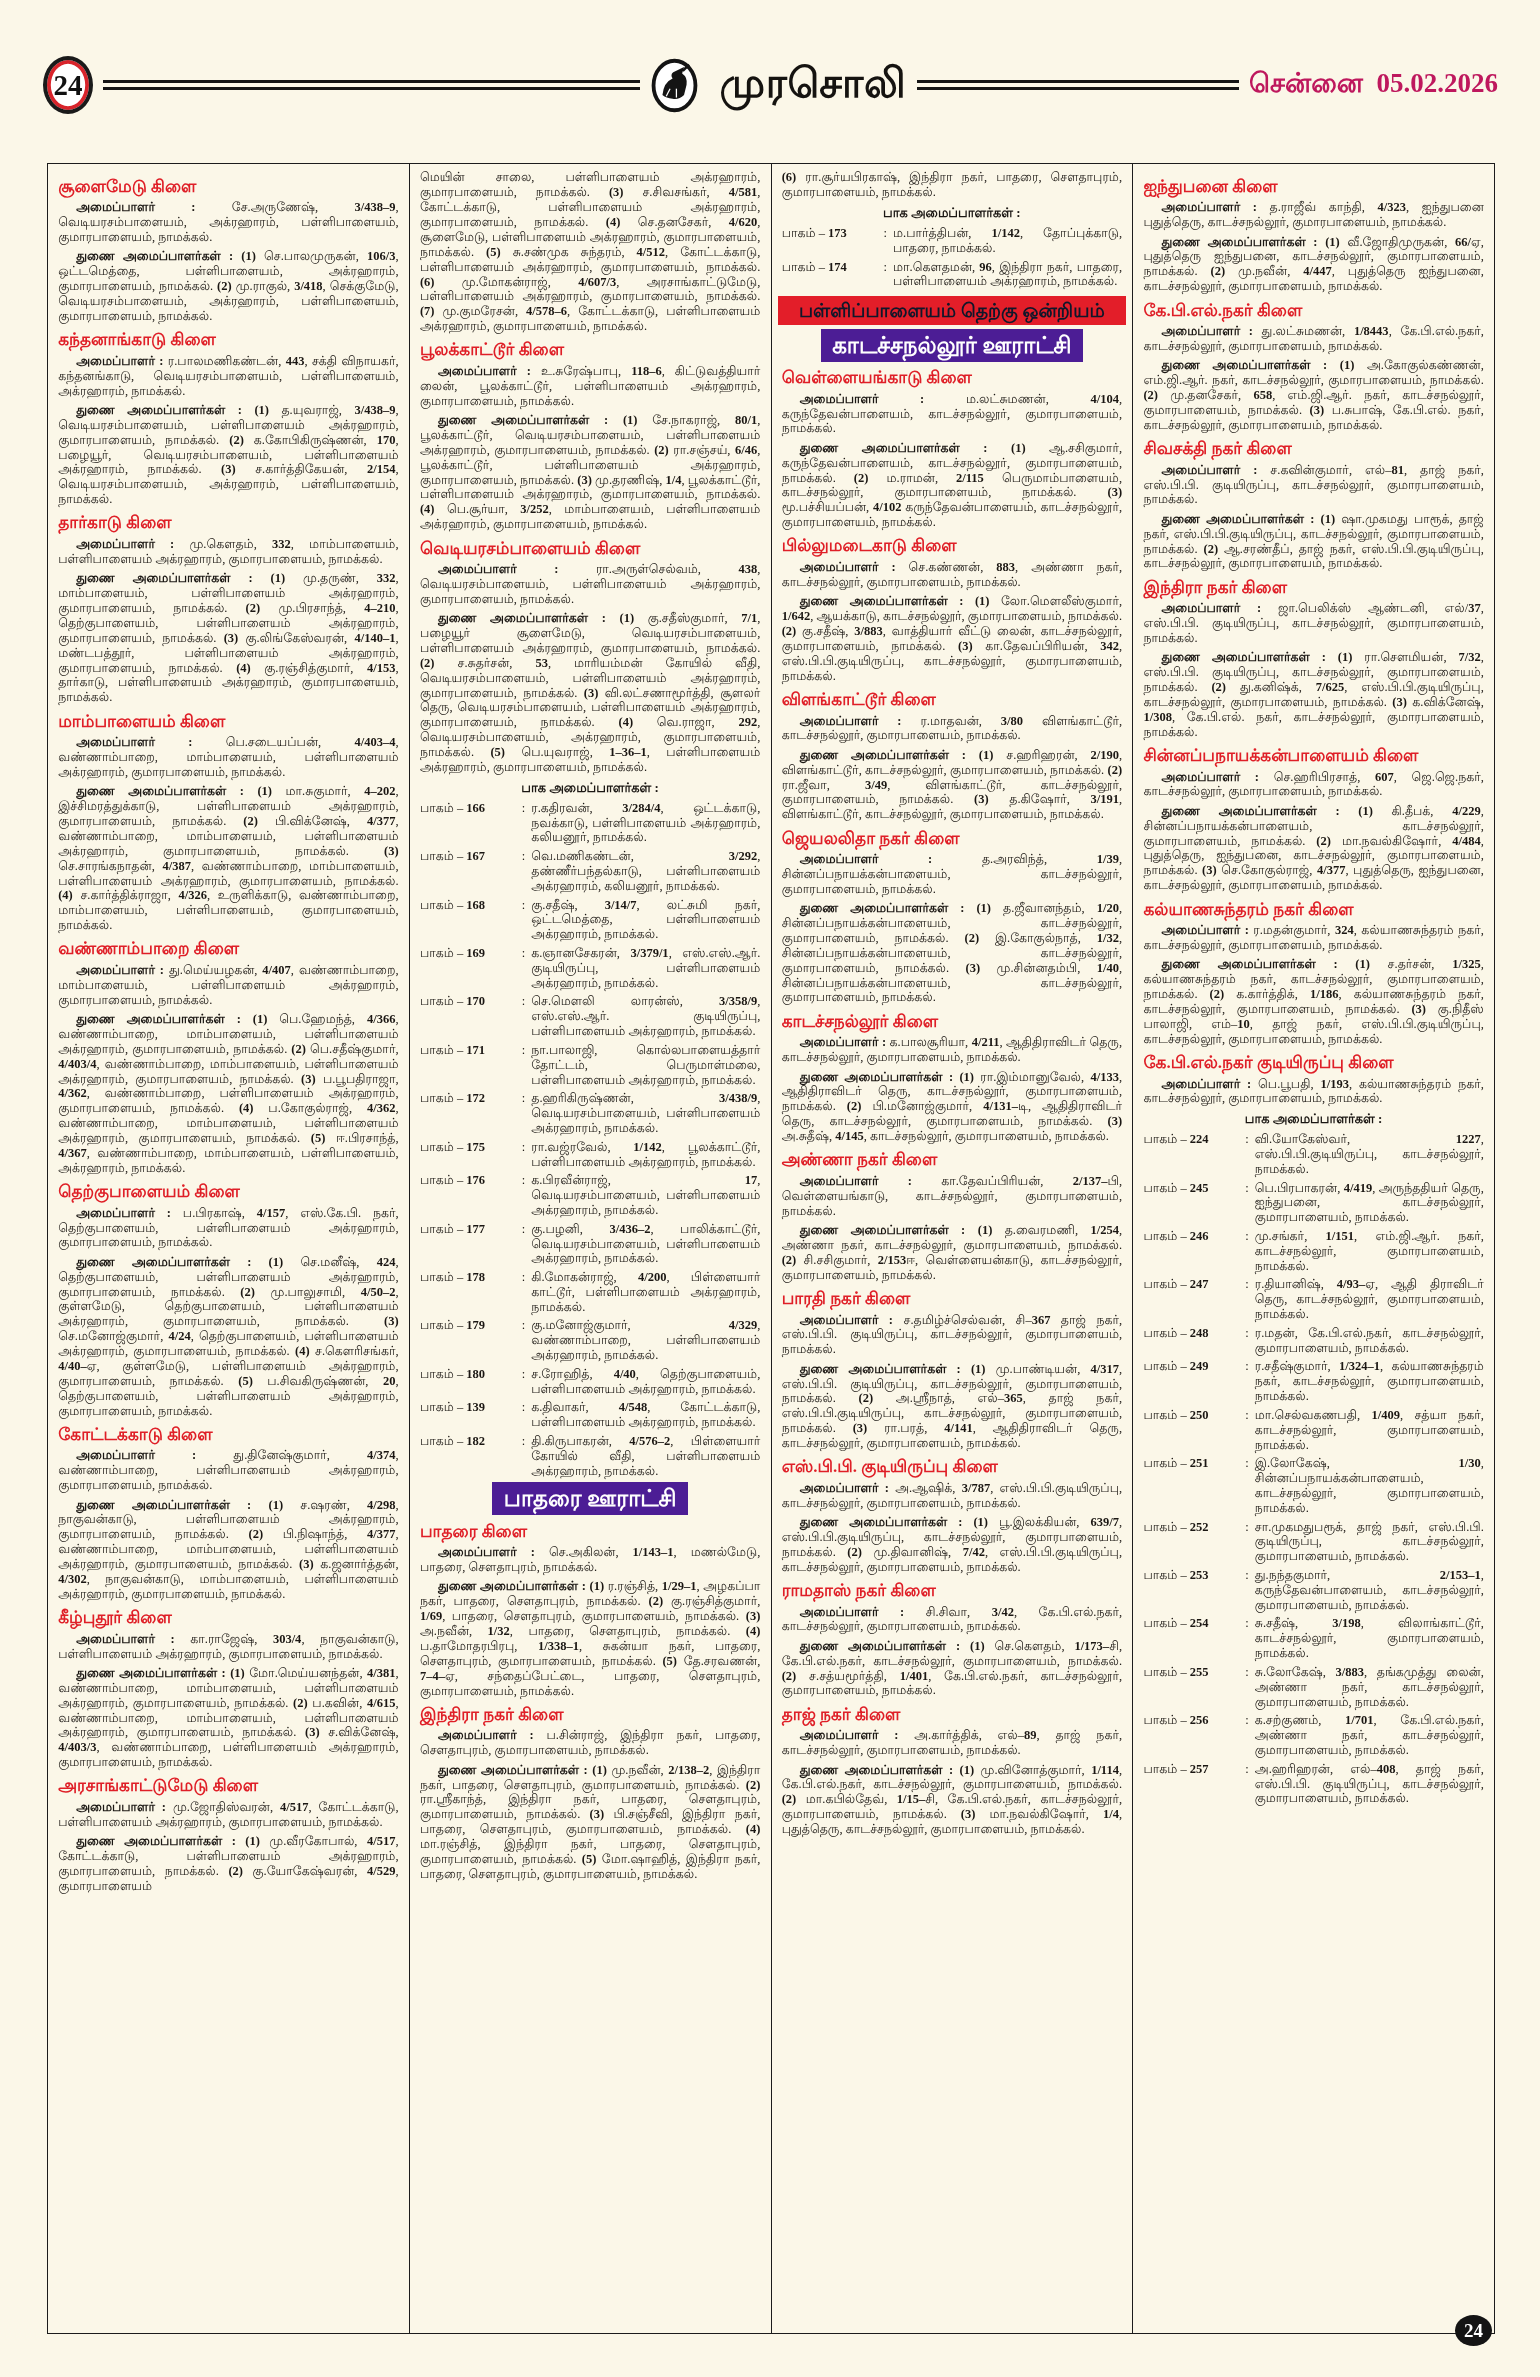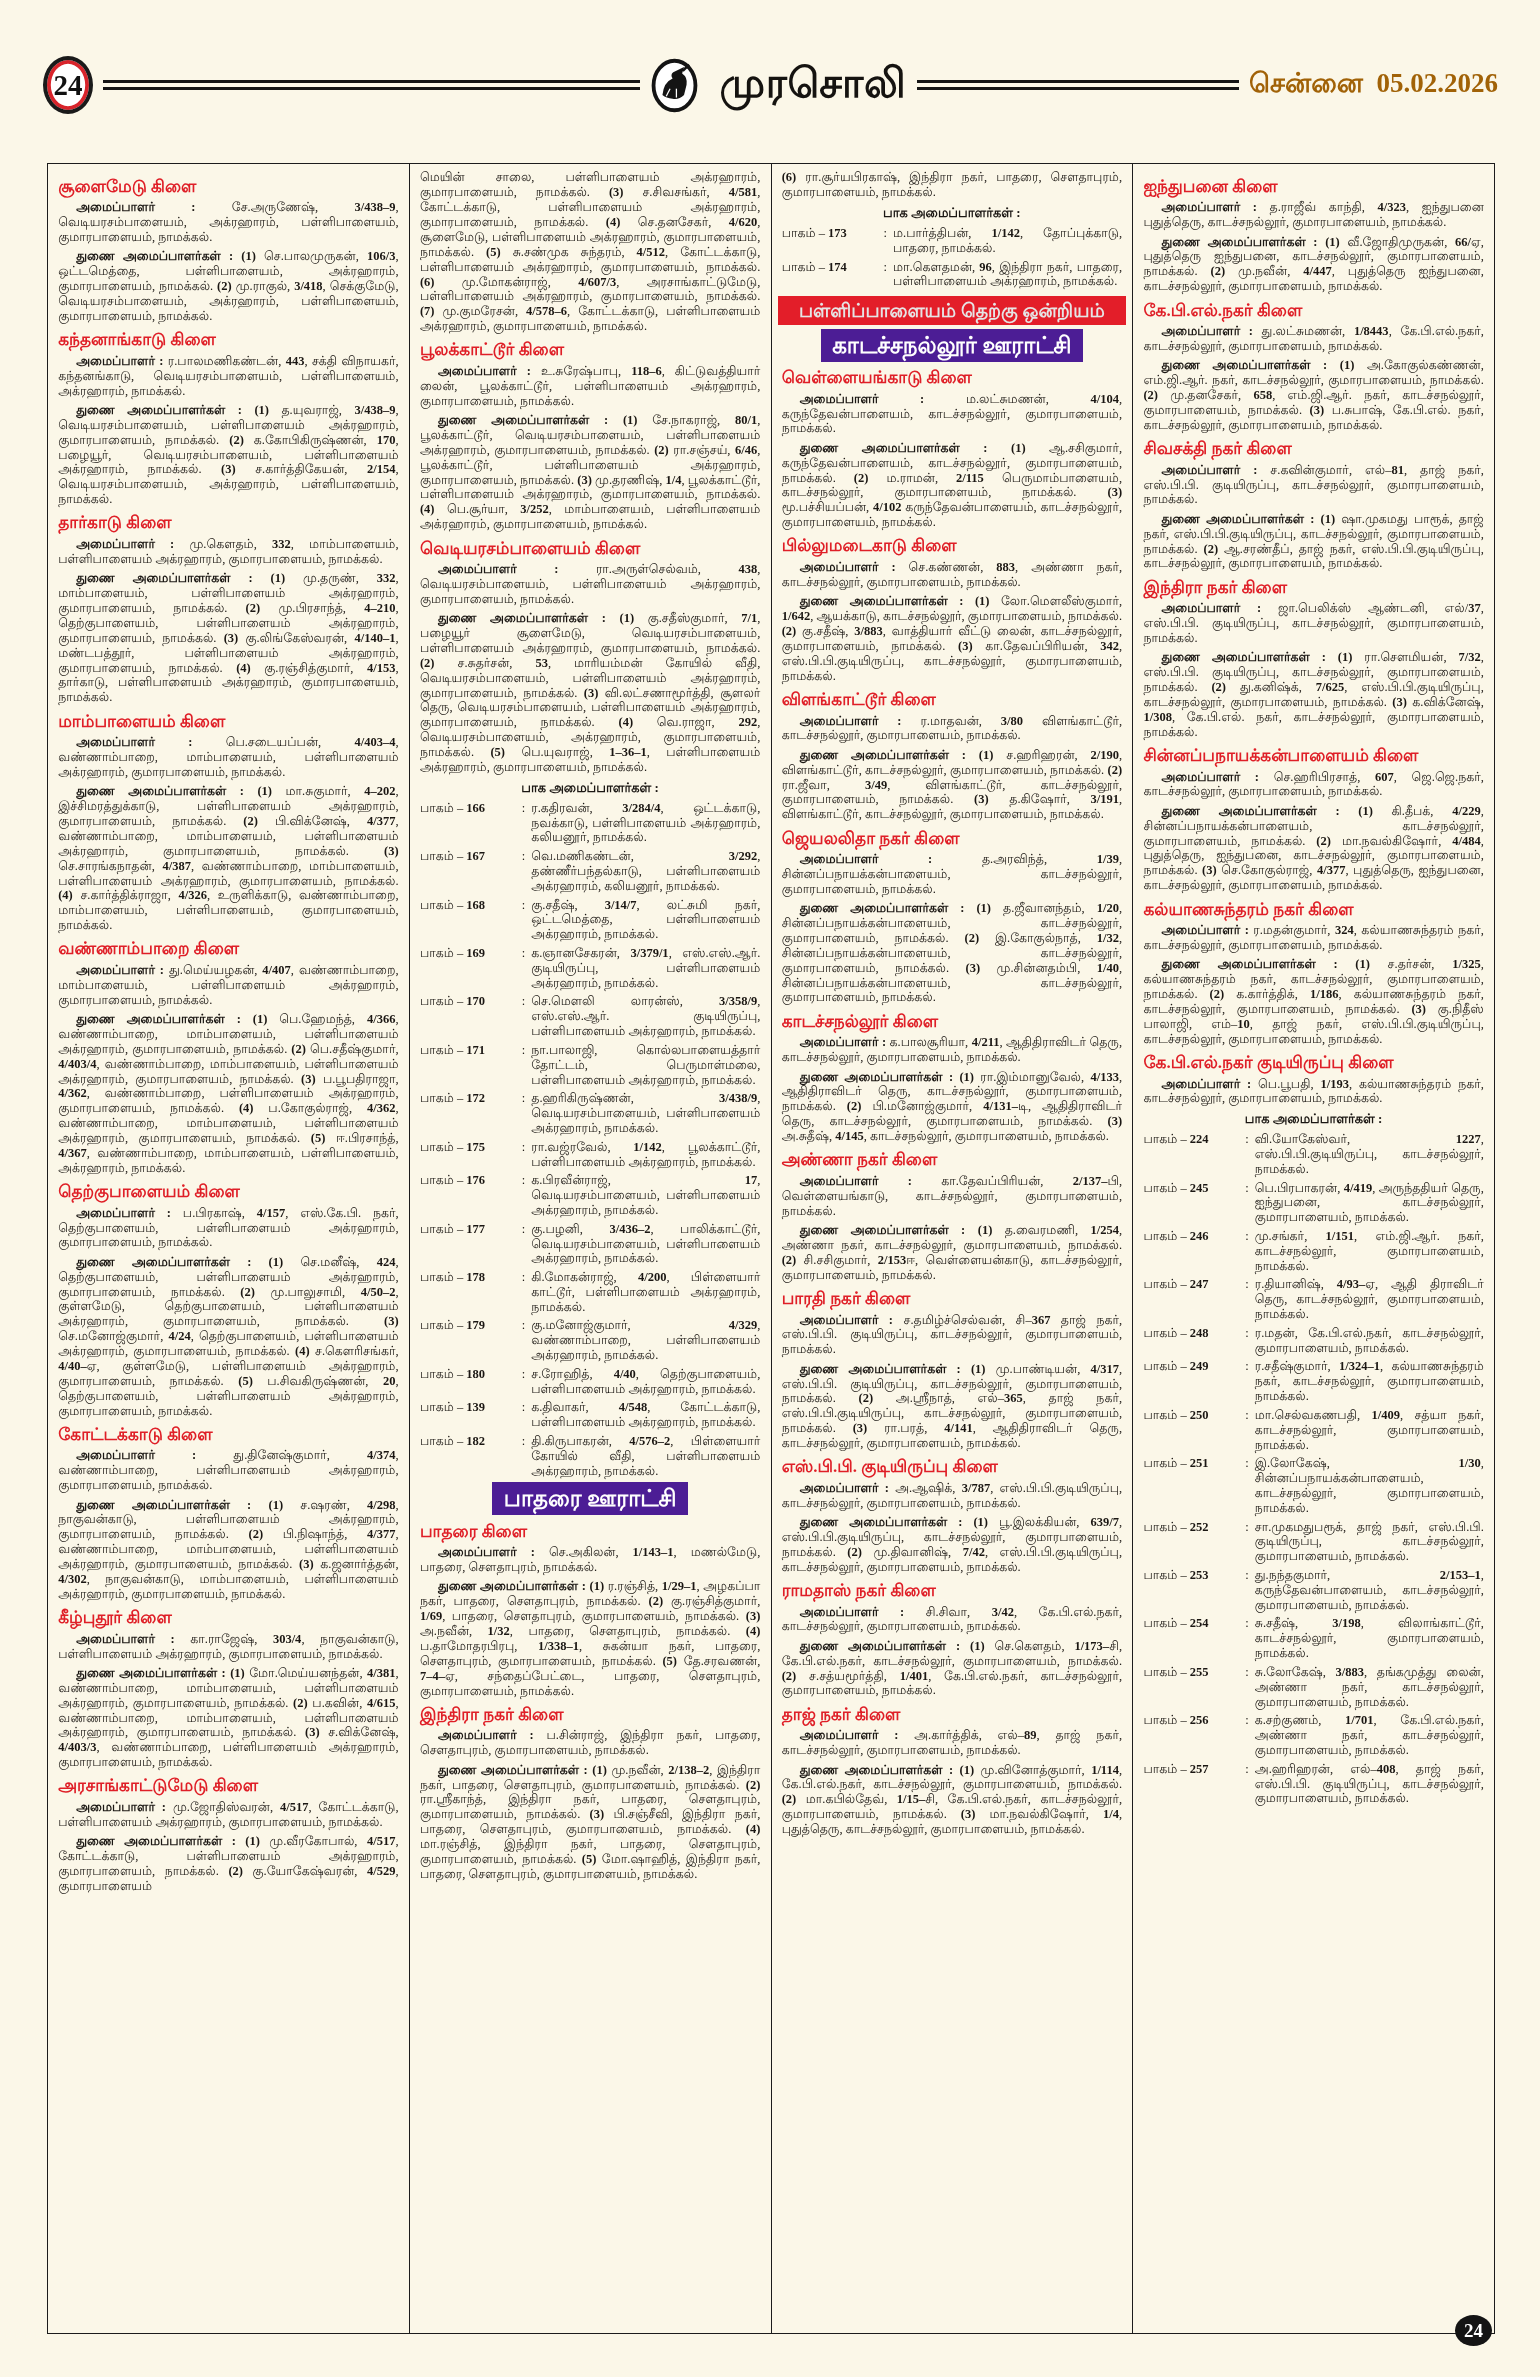--- a/index.html
+++ b/index.html
@@ -8,36 +8,36 @@
   
   .hdr{position:absolute;top:50px;left:43px;right:43px;height:70px;
        display:flex;align-items:center;gap:10.2px;}
   .pgbadge{flex:0 0 auto;width:42px;height:50px;border:4.5px solid #1a1a1a;border-radius:50%;
            box-shadow:0 0 0 3.8px #d8242b inset;display:flex;align-items:center;justify-content:center;
            font-weight:bold;font-size:29px;color:#111;background:#fff;}
   .hrule{height:3.8px;border-top:3.2px solid #151515;border-bottom:3.2px solid #151515;}
   .hrule.l{flex:5;} .hrule.r{flex:3;}
   .logogrp{flex:0 0 auto;display:flex;align-items:center;gap:22px;}
   .mast{font-weight:bold;font-size:41px;letter-spacing:0.6px;color:#151310;white-space:nowrap;}
-  .edition{flex:0 0 auto;font-weight:bold;font-size:27px;white-space:nowrap;color:#a16207;}
+  .edition{flex:0 0 auto;font-weight:bold;font-size:27px;white-space:nowrap;color:#be185d;}
   
   .box{position:absolute;left:47px;top:163px;width:1446px;height:2169px;
        border:1.9px solid #1c1c1c;display:flex;background:#fbf7e8;}
   .col{flex:1 1 0;padding:6.4px 10.2px 5.1px 10.2px;overflow:hidden;border-right:1.9px solid #1c1c1c;}
   .col:last-child{border-right:none;}
   .bh{color:#df1f27;font-weight:bold;font-size:17px;line-height:1.2;
       margin:6.4px 0 3.2px 0;}
   .para{font-size:12.5px;line-height:1.19;text-align:justify;margin:0 0 4.5px 0;}
   .para .lbl{font-weight:bold;margin-left:18px;}
   .subhead{font-weight:bold;text-align:center;font-size:13px;margin:5.1px 0 3.8px 0;}
   .ward{display:flex;font-size:12.5px;line-height:1.19;margin:0 0 3.8px 0;}
   .wnum{flex:0 0 96px;white-space:nowrap;}
   .wsep{flex:0 0 15.3px;text-align:center;}
   .wtxt{flex:1 1 auto;text-align:justify;}
-  .banner-red{background:#e31e29;color:#e5e5e5;font-weight:bold;text-align:center;
+  .banner-red{background:#e31e29;color:#0f172a;font-weight:bold;text-align:center;
       font-size:19px;padding:3.8px 2.6px;margin:6.4px -3.8px 3.8px -3.8px;line-height:1.15;}
   .banner-magenta{background:#4c1d95;color:#fff;font-weight:bold;text-align:center;
       font-size:23px;padding:2.6px 11.5px;margin:2.6px auto 2.6px auto;width:fit-content;
       max-width:92%;line-height:1.2;}
   b{font-weight:bold;}
   .pgbadge-bottom{position:absolute;right:49px;bottom:31px;width:37px;height:31px;
       background:#141414;border-radius:50%;display:flex;align-items:center;justify-content:center;
       color:#fff;font-weight:bold;font-size:19px;}
 </style>
 </head>

